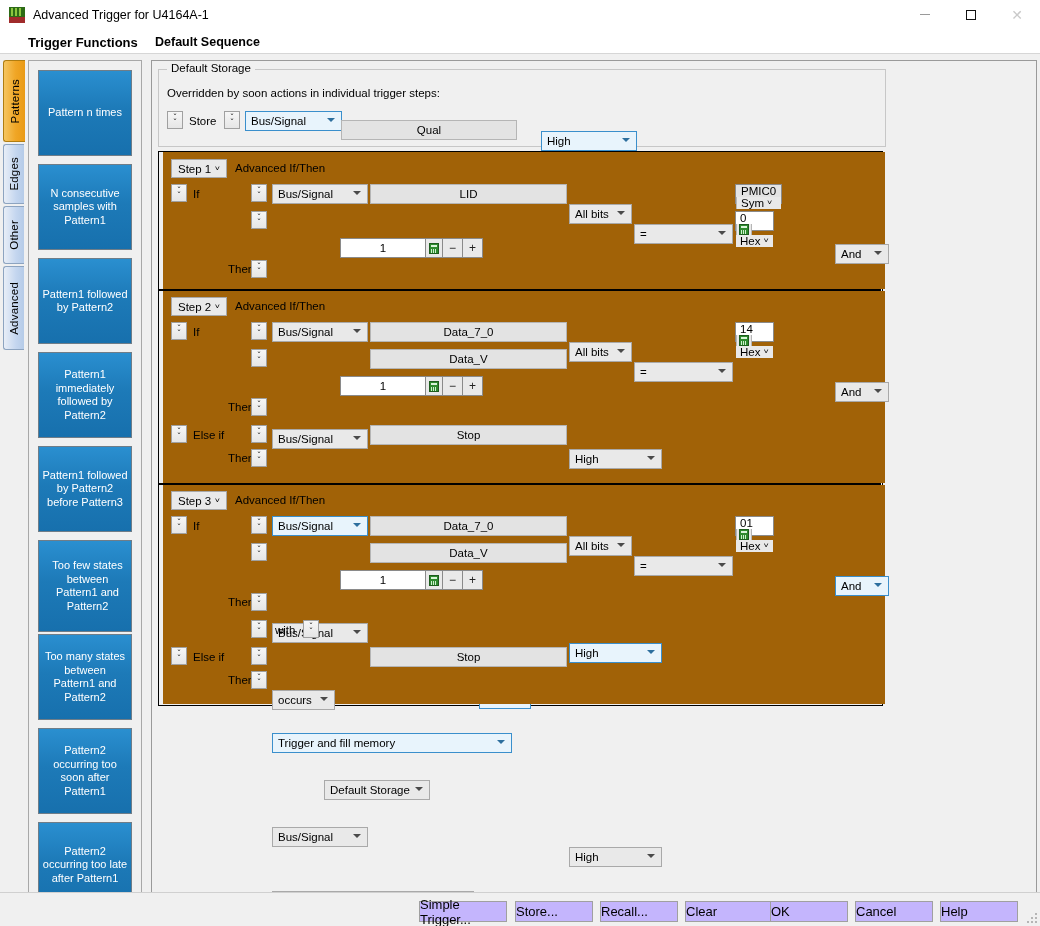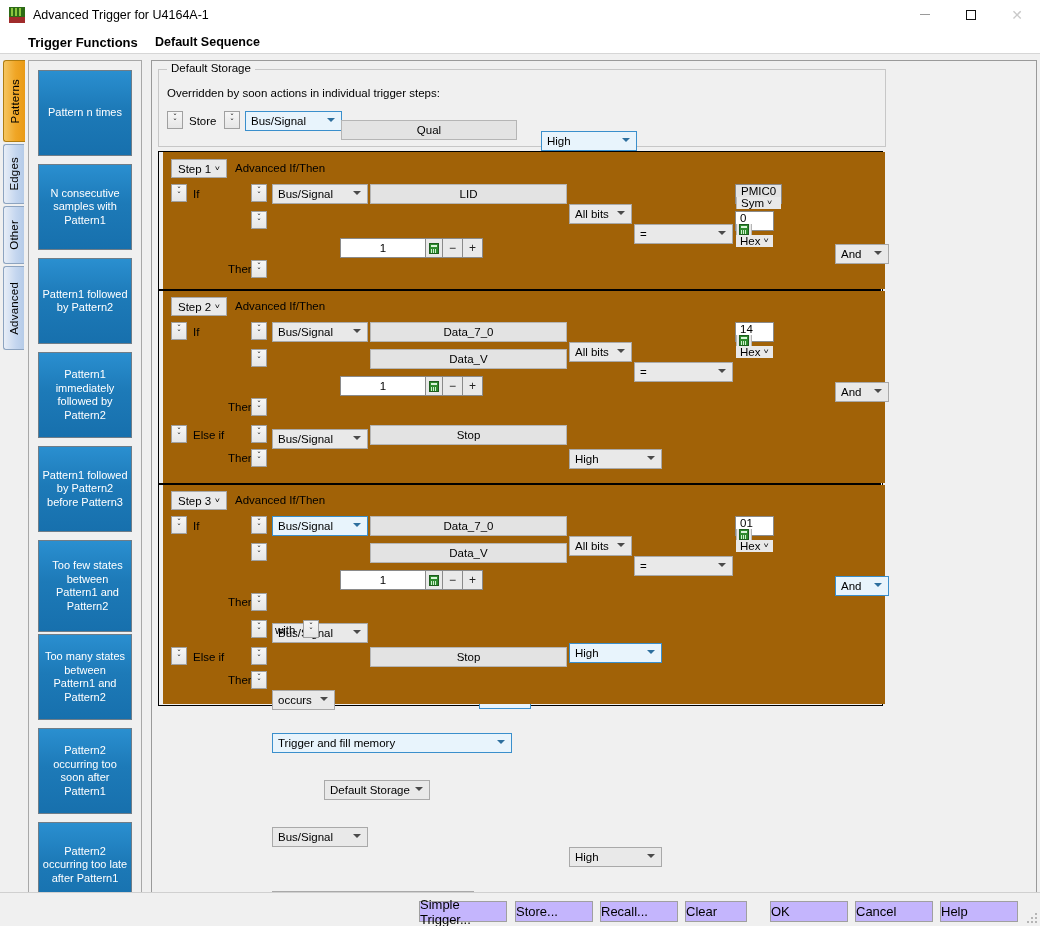--- a/index.html
+++ b/index.html
@@ -666,21 +666,21 @@
   <div class="topline"></div>
   <div class="dlgbtn" style="left:419px; width:88px;">
       <span>Simple Trigger...</span>
     </div>
   <div class="dlgbtn" style="left:515px; width:78px;">
       <span>Store...</span>
     </div>
   <div class="dlgbtn" style="left:600px; width:78px;">
       <span>Recall...</span>
     </div>
-  <div class="dlgbtn" style="left:685px; width:62px;">
+  <div class="dlgbtn" style="left:685px; width:94px;">
       <span>Clear</span>
     </div>
   <div class="dlgbtn" style="left:770px; width:78px;">
       <span>OK</span>
     </div>
   <div class="dlgbtn" style="left:855px; width:78px;">
       <span>Cancel</span>
     </div>
   <div class="dlgbtn" style="left:940px; width:78px;">
       <span>Help</span>

